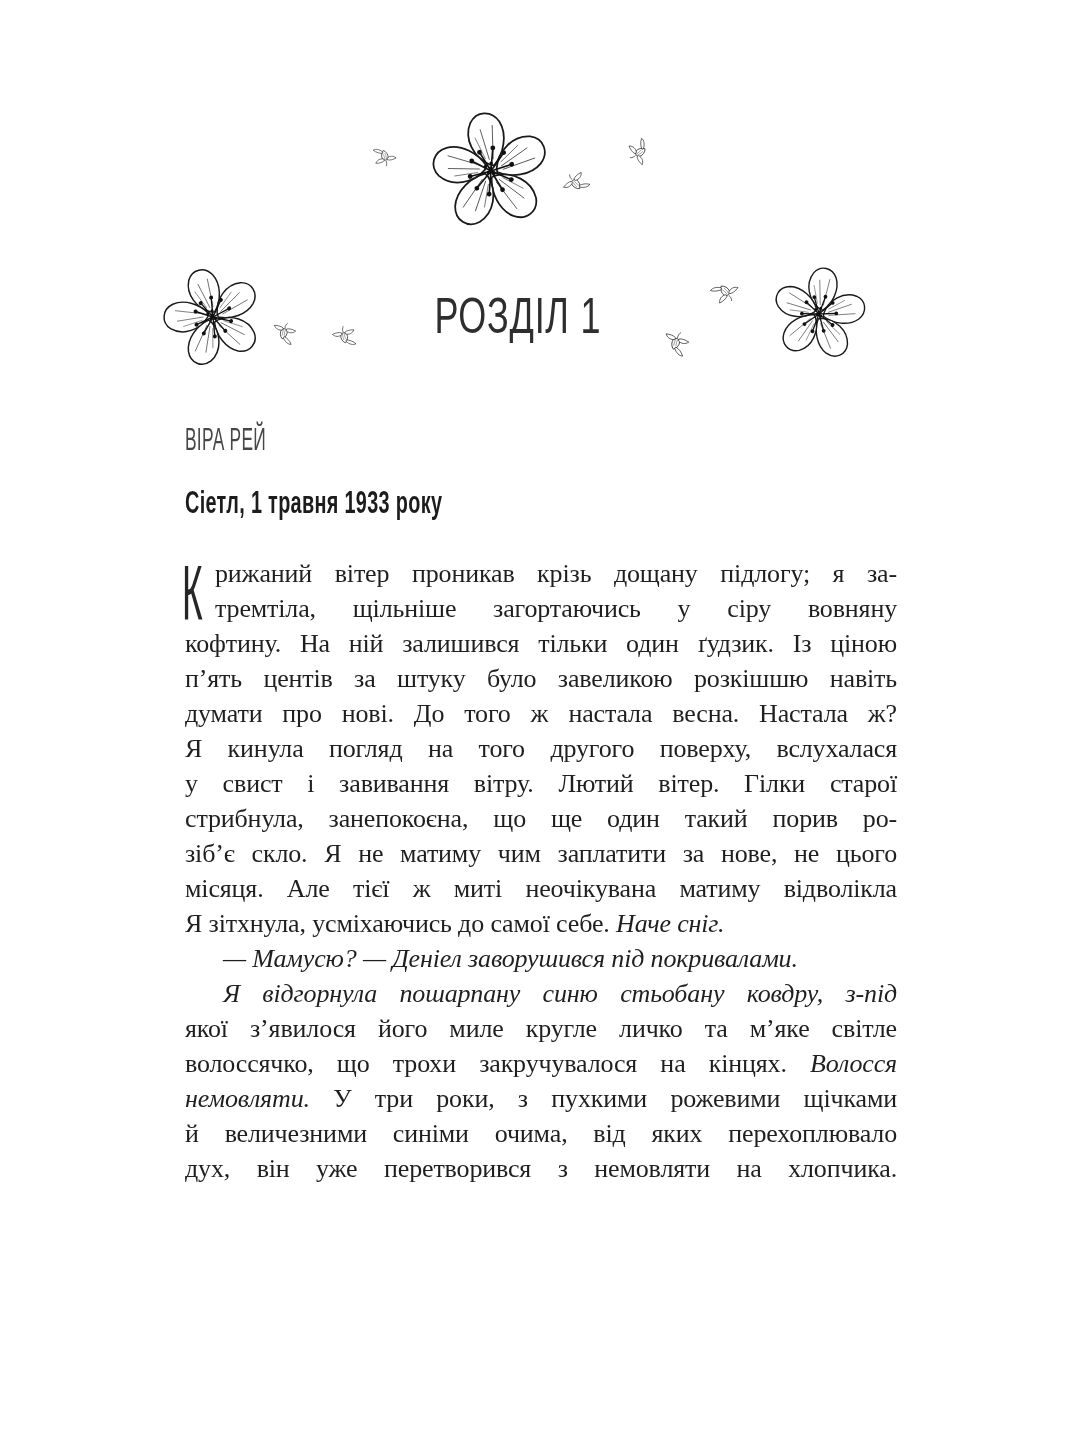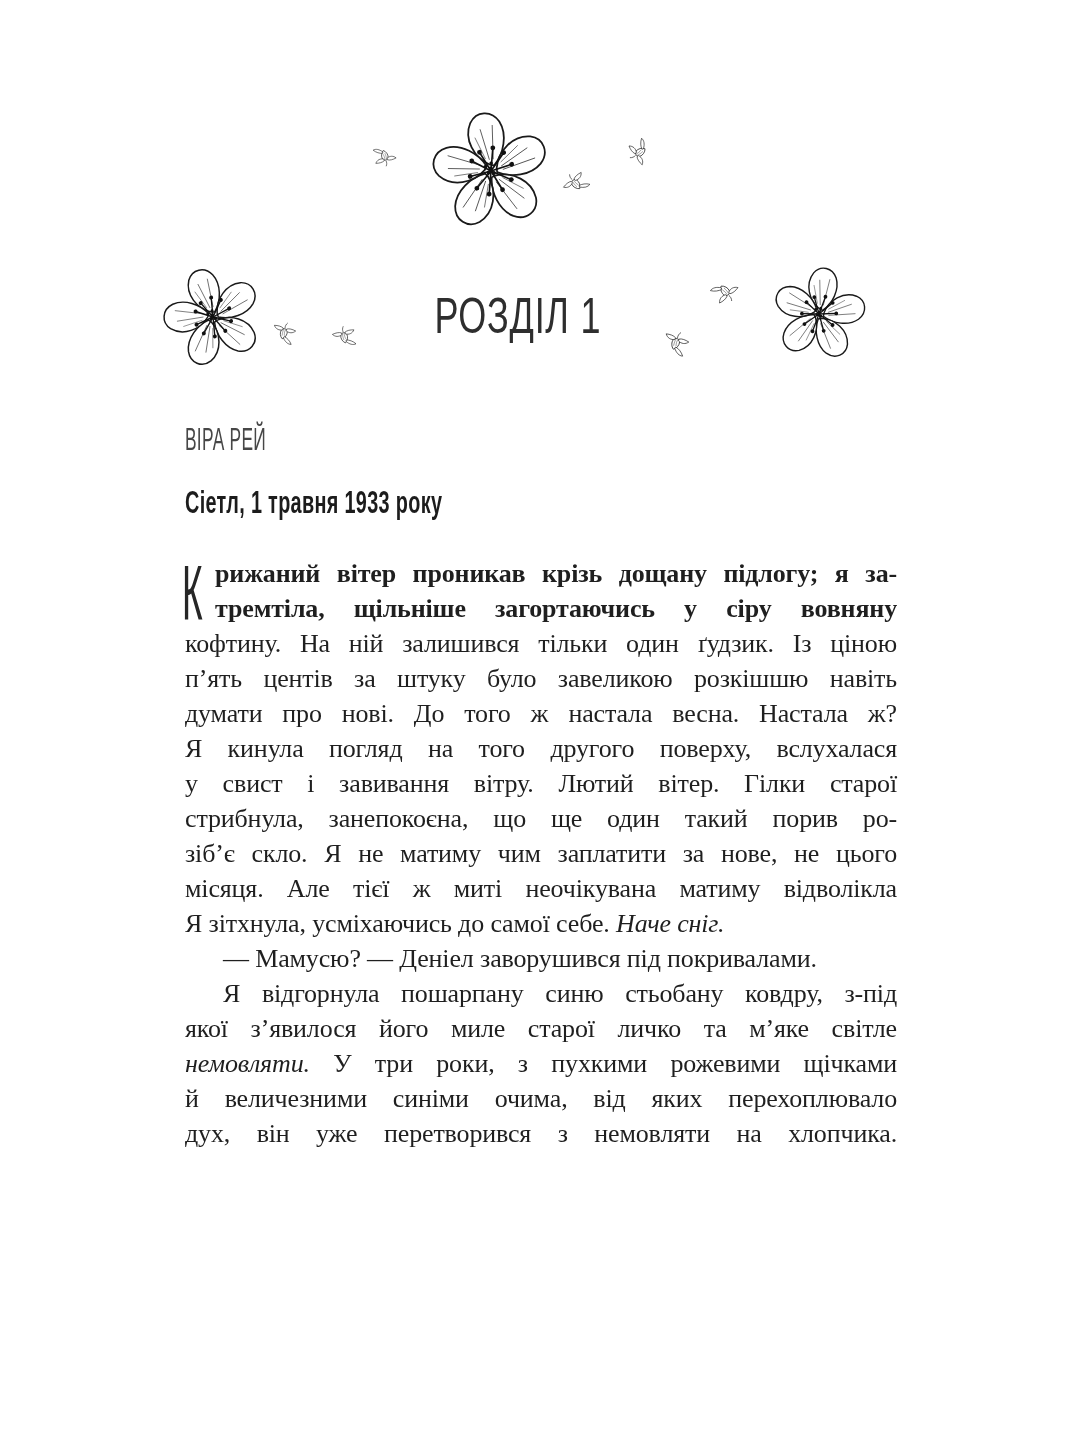--- a/index.html
+++ b/index.html
@@ -73,22 +73,22 @@
   }
   .paragraph { margin: 0; }
   .line {
     text-align: justify;
     text-align-last: justify;
     height: 35px;
     overflow: visible;
     white-space: normal;
   }
   .line.end { text-align-last: left; }
-  .line.pad { padding-left: 30px; font-weight: bold; }
-  .line.indent { text-indent: 38px; }
+  .line.pad { padding-left: 30px; }
+  .line.indent { text-indent: 38px; font-style: italic; }
   .it { font-style: italic; }
 
   .drop-cap {
     position: absolute;
     left: -3px; top: -1px;
     font-family: "Liberation Sans", sans-serif;
     font-size: 77px; line-height: 1;
     color: #262626;
     transform: scaleX(0.46);
     transform-origin: left top;
@@ -206,20 +206,21 @@
         <div class="line"><span>стрибнула, занепокоєна, що ще один такий порив ро-</span></div>
         <div class="line"><span>зіб’є скло. Я не матиму чим заплатити за нове, не цього</span></div>
         <div class="line"><span>місяця. Але тієї ж миті неочікувана матиму відволікла</span></div>
         <div class="line end"><span>Я зітхнула, усміхаючись до самої себе. </span><span class="it">Наче сніг.</span></div>
       </div>
       <div class="paragraph">
         <div class="line indent end"><span>— Мамусю? — Деніел заворушився під покривалами.</span></div>
       </div>
       <div class="paragraph">
         <div class="line indent"><span>Я відгорнула пошарпану синю стьобану ковдру, з-під</span></div>
-        <div class="line"><span>якої з’явилося його миле старої личко та м’яке світле</span></div>
+        <div class="line"><span>якої з’явилося його миле кругле личко та м’яке світле</span></div>
+        <div class="line"><span>волоссячко, що трохи закручувалося на кінцях. </span><span class="it">Волосся</span></div>
         <div class="line"><span class="it">немовляти.</span><span> У три роки, з пухкими рожевими щічками</span></div>
         <div class="line"><span>й величезними синіми очима, від яких перехоплювало</span></div>
         <div class="line"><span>дух, він уже перетворився з немовляти на хлопчика.</span></div>
       </div>
     </div>
 
 </div>
 
 </body></html>

